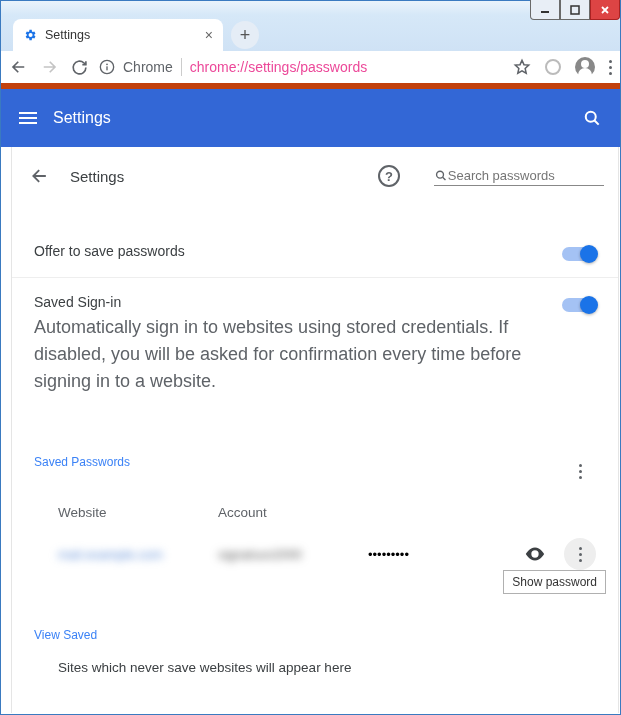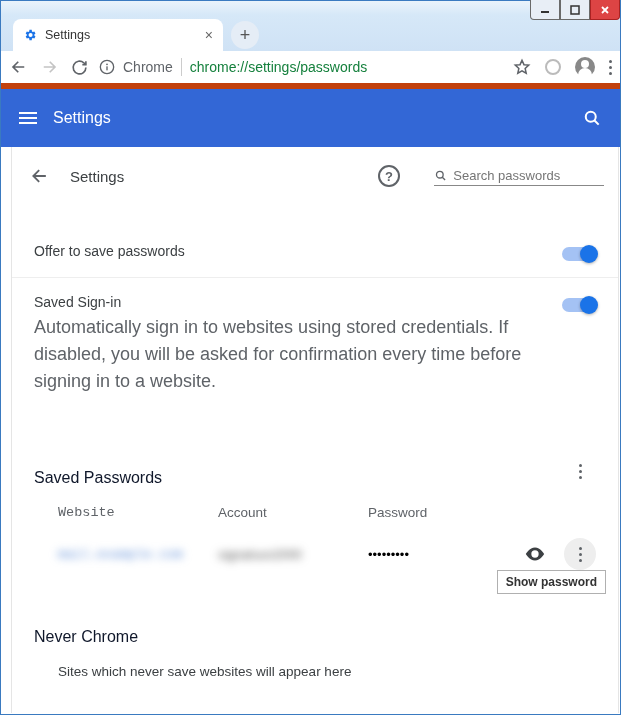--- a/index.html
+++ b/index.html
@@ -20,21 +20,21 @@
   .tab .favicon { width:14px; height:14px; }
   .tab .close-x { margin-left:auto; font-size:14px; color:#666; cursor:pointer;}
   .newtab { width:28px; height:28px; border-radius:50%; background:#e5edf6; display:flex; align-items:center; justify-content:center; font-size:18px; color:#555; margin-bottom:2px;}
 
   .omnibar { height: 38px; background:#fff; border-bottom:6px solid #c2410c; display:flex; align-items:center; padding:0 8px; gap:10px;}
   .nav-icon { width:20px; height:20px; color:#5f6368; display:flex; align-items:center; justify-content:center; }
   .nav-icon.disabled { color:#bdbdbd; }
   .addr { flex:1; display:flex; align-items:center; color:#5f6368; font-size:14px; gap:8px;}
   .addr .scheme { color:#5f6368;}
   .addr .sep { width:1px; height:18px; background:#ccc;}
-  .addr .path { color:#15803d;}
+  .addr .path { color:#ec4899;}
   .right-icons { display:flex; align-items:center; gap:14px; color:#5f6368;}
   .circle { width:16px; height:16px; border:2px solid #bbb; border-radius:50%;}
   .avatar { width:20px; height:20px; background:#888; border-radius:50%; position:relative;}
   .avatar::before{content:"";position:absolute;width:8px;height:8px;background:#fff;border-radius:50%;top:3px;left:6px;}
   .avatar::after{content:"";position:absolute;width:14px;height:9px;background:#fff;border-radius:7px 7px 0 0;bottom:0;left:3px;}
   .dots3v { display:flex; flex-direction:column; gap:3px;}
   .dots3v span{width:3px;height:3px;background:#5f6368;border-radius:50%;}
 
   
   .blueheader { height:58px; background:#3367d6; display:flex; align-items:center; padding:0 18px; color:#fff; gap:16px;}
@@ -47,45 +47,45 @@
   .content-wrap { position:absolute; top:146px; bottom:1px; left:10px; right:1px; background:#f7f7f7; overflow:hidden;}
   .scroll { position:absolute; inset:0; overflow-y:scroll; }
   .scroll::-webkit-scrollbar{width:16px;background:#f1f1f1;}
   .scroll::-webkit-scrollbar-thumb{background:#c1c1c1;}
   .card { background:#fff; margin:0; border:1px solid #e5e5e5; border-top:none; padding-bottom:30px;}
   .sub-hdr { display:flex; align-items:center; padding:18px 14px 18px 18px; gap:20px;}
   .back-arrow { color:#5f6368;}
   .sub-title { font-size:15px; color:#3c4043; font-weight:500;}
   .sub-spacer { flex:1;}
   .help-circ { width:22px;height:22px;border:2px solid #5f6368;border-radius:50%;display:flex;align-items:center;justify-content:center;font-size:13px;color:#5f6368;font-weight:bold;}
-  .search-pw { display:flex; align-items:center; gap:6px; border-bottom:1px solid #888; padding:2px 0; width:170px; margin-left:14px;}
+  .search-pw { display:flex; align-items:center; border-bottom:1px solid #888; padding:2px 0; width:170px; margin-left:14px;}
   .search-pw input{border:none;outline:none;font-size:13px;color:#555;width:100%;}
 
   .row { padding:16px 22px; display:flex; align-items:flex-start; gap:1px; font-size:14px; color:#3c4043;}
   .row.bordered { border-top:1px solid #eee;}
   .row .txt { flex:1; }
   .row .desc { color:#5f6368; font-size:18px; margin-top:4px; line-height:1.5;}
   .toggle { width:34px; height:14px; background:#a4c2f4; border-radius:8px; position:relative; flex-shrink:0; margin-top:4px;}
   .toggle .knob{width:18px;height:18px;background:#1a73e8;border-radius:50%;position:absolute;right:-2px;top:-2px;box-shadow:0 1px 3px rgba(0,0,0,.3);}
 
   .link { color:#1a73e8; }
-  .section-title { font-size:16px; color:#0f172a; padding:20px 22px 8px; display:flex; align-items:flex-end;}
+  .section-title { font-size:12px; color:#3b82f6; padding:20px 22px 8px; display:flex; align-items:flex-start;}
   .section-title .st-spacer{flex:1;}
   .dots-btn { width:32px;height:32px;display:flex;align-items:center;justify-content:center;border-radius:50%;}
   .dots-btn.bg { background:#eee;}
 
   .table-head { display:flex; padding:10px 22px 10px 46px; font-size:13.5px; color:#5f6368;}
-  .col-site{width:160px;font-family:Liberation Mono, monospace;} .col-user{width:150px;} .col-pass{width:120px;}
+  .col-site{width:160px;} .col-user{width:150px;} .col-pass{width:120px;}
   .table-row { display:flex; align-items:center; padding:8px 22px 8px 46px; font-size:13px; position:relative;}
   .blur{ filter:blur(4px); color:#5b8bd6;}
   .blur2{ filter:blur(4px); color:#555;}
   .eye-icon { color:#3c4043;}
   .row-actions{margin-left:auto;display:flex;align-items:center;gap:18px;}
 
-  .tooltip { position:absolute; right:12px; top:40px; background:#fff; border:1px solid #b0b0b0; padding:4px 8px; font-size:12px; color:#333;font-weight:bold;}
+  .tooltip { position:absolute; right:12px; top:40px; background:#fff; border:1px solid #b0b0b0; padding:4px 8px; font-size:12px; color:#333;}
   .never-msg { padding:10px 22px 12px 46px; font-size:13.5px; color:#3c4043;}
 
   svg { display:block; }
 </style>
 </head>
 <body>
 
 <div class="window">
 
   <div class="titlebar">
@@ -219,21 +219,20 @@
                 <span></span>
                 <span></span>
                 <span></span>
               </div>
             </div>
         </div>
 
         <div class="table-head">
           <div class="col-site">Website</div>
           <div class="col-user">Account</div>
-          <div class="col-pass">Password</div>
         </div>
 
         <div class="table-row">
           <div class="col-site blur">mail.example.com</div>
           <div class="col-user blur2">signalsun2000</div>
           <div class="col-pass">•••••••••</div>
           <div class="row-actions">
             <svg class="eye-icon" width="22" height="22" viewBox="0 0 24 24" fill="#3c4043">
                 <path d="M12 5C6 5 2 12 2 12s4 7 10 7 10-7 10-7-4-7-10-7zm0 11a4 4 0 114-4 4 4 0 01-4 4z"></path>
                 <circle cx="12" cy="12" r="2" fill="#fff"></circle>
@@ -243,21 +242,21 @@
                   <span></span>
                   <span></span>
                   <span></span>
                 </div>
               </div>
           </div>
           <div class="tooltip">Show password</div>
         </div>
 
         <div class="section-title" style="padding-top:50px;">
-          <span>Never Chrome</span>
+          <span>View Saved</span>
         </div>
         <div class="never-msg">Sites which never save websites will appear here</div>
 
       </div>
     </div>
   </div>
 
 </div>
 
 </body></html>

